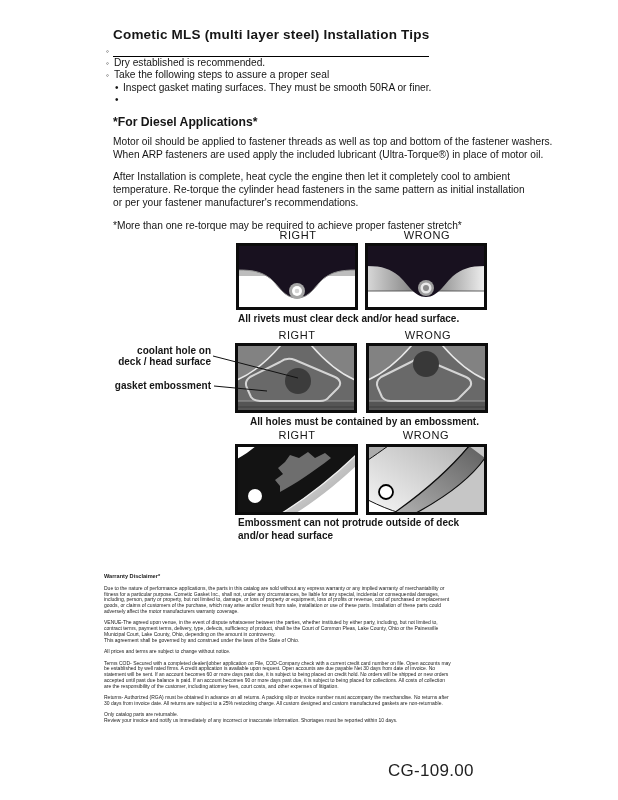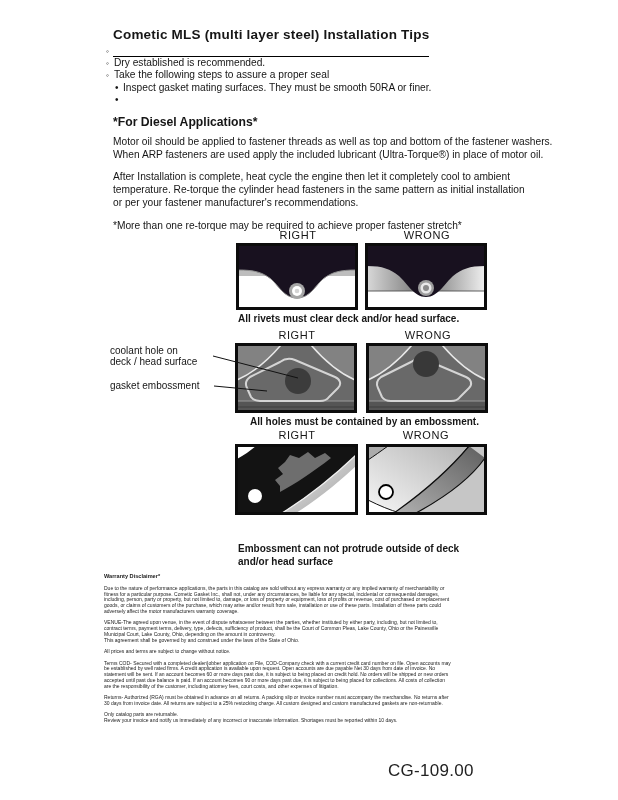--- a/index.html
+++ b/index.html
@@ -16,21 +16,21 @@
   .bullets{font-size:10.2px;line-height:12.2px;width:492px;}
   .brow{display:flex;}
   .bmark{width:8px;flex:0 0 8px;font-size:8.5px;transform:translateY(-0.5px);}
   .brow.sub{padding-left:9px;}
   .brow.sub .bmark{font-size:10px;width:8px;flex-basis:8px;transform:none;}
   .diesel{width:510px;font-size:10.2px;line-height:13.1px;}
   .diesel h2{font-size:12.2px;font-weight:bold;margin:0 0 6px 0;}
   .diesel p{margin:0 0 9px 0;white-space:pre-line;}
   .rw-label{font-size:11px;letter-spacing:.6px;text-align:center;width:62px;}
   .cap{font-size:10px;font-weight:bold;line-height:13px;white-space:pre-line;}
-  .ann{font-size:10px;font-weight:normal;line-height:11px;text-align:left;white-space:pre-line;width:101px;}
+  .ann{font-size:10px;font-weight:bold;line-height:11px;text-align:right;white-space:pre-line;width:101px;}
   .dbox{display:block;}
   .legal{width:424px;font-size:5px;line-height:5.8px;color:#222;}
   .legal h3{font-size:5.6px;margin:0 0 6px 0;}
   .legal p{margin:0 0 5.6px 0;white-space:pre-line;}
   .footer-code{font-size:17px;letter-spacing:.3px;color:#222;}
 </style>
 </head>
 <body>
 
 <div class="page">
@@ -184,21 +184,21 @@
     <path d="M2,56 C14,62 24,66 34,69" fill="none" stroke="#111" stroke-width="1"></path>
     <path d="M2,2 L22,2 C15,7 8,12 2,16 Z" fill="#ababab"></path>
     <path d="M22,2 C15,7 8,12 2,16" fill="none" stroke="#111" stroke-width="1"></path>
     <path d="M28,69 C55,50 83,26 103,2 L119,14 C102,38 74,56 50,69 Z" fill="url(#gw2)"></path>
     <path d="M28,69 C55,50 83,26 103,2" fill="none" stroke="#0d0d0d" stroke-width="1.2"></path>
     <path d="M119,14 C102,38 74,56 50,69" fill="none" stroke="#0d0d0d" stroke-width="1.2"></path>
     <circle cx="20" cy="48" r="7" fill="#ffffff" stroke="#000" stroke-width="1.8"></circle>
     <rect x="1.5" y="1.5" width="118" height="68" fill="none" stroke="#0c0c0c" stroke-width="3"></rect>
   </svg>
 
-  <div class="abs cap" style="left:238px;top:516px;margin-top:26px;">Embossment can not protrude outside of deck
+  <div class="abs cap" style="left:238px;top:516px;">Embossment can not protrude outside of deck
 and/or head surface</div>
 
   <div class="abs legal" style="left:104px;top:574px;">
     <h3>Warranty Disclaimer*</h3>
     <p>Due to the nature of performance applications, the parts in this catalog are sold without any express warranty or any implied warranty of merchantability or
 fitness for a particular purpose.  Cometic Gasket Inc., shall not, under any circumstances, be liable for any special, incidental or consequential damages,
 including, person, party or property, but not limited to, damage, or loss of property or equipment, loss of profits or revenue, cost of purchased or replacement
 goods, or claims of customers of the purchase, which may arise and/or result from sale, installation or use of these parts.  Installation of these parts could
 adversely affect the motor manufacturers warranty coverage.</p>
     <p>VENUE-The agreed upon venue, in the event of dispute whatsoever between the parties, whether instituted by either party, including, but not limited to,

